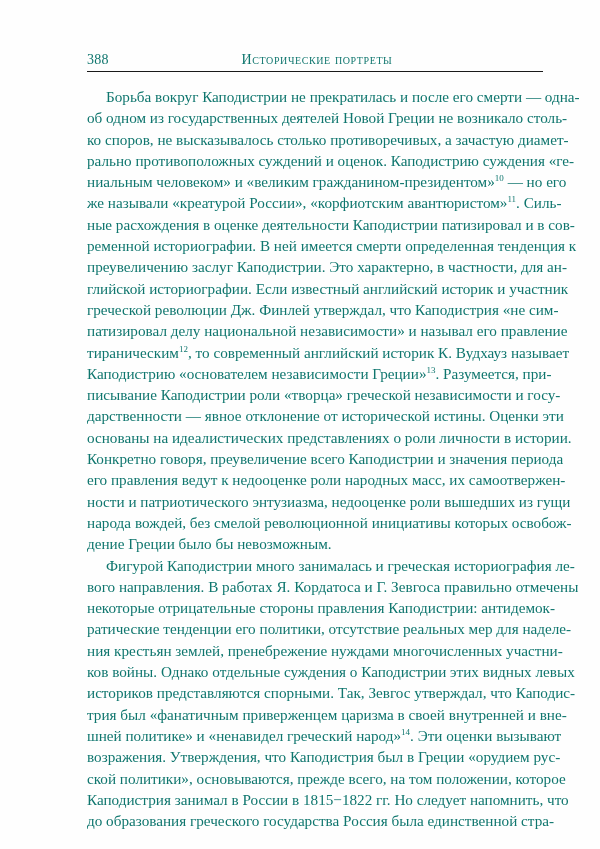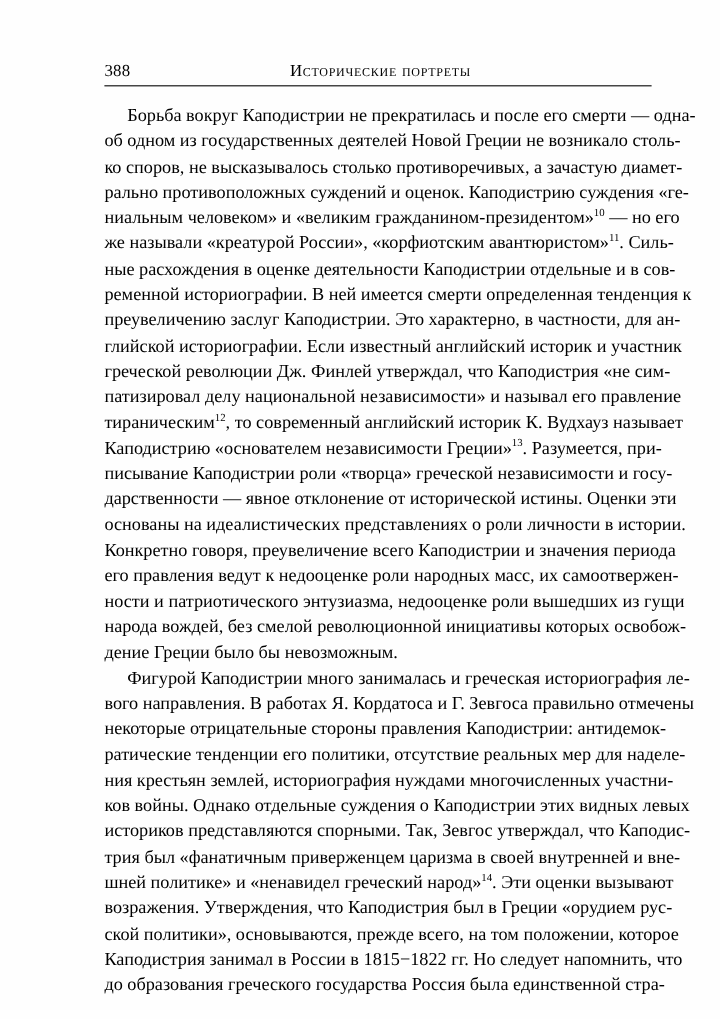--- a/index.html
+++ b/index.html
@@ -1,21 +1,21 @@
 <!DOCTYPE html>
 <html><head>
 <meta charset="utf-8">
 <style>
   html, body { margin: 0; padding: 0; background: #ffffff; }
   body { width: 600px; height: 849px; position: relative; overflow: hidden; }
   .page {
     position: absolute; left: 0; top: 0; width: 600px; height: 849px;
     background: #fefefe;
     font-family: "Liberation Serif", "DejaVu Serif", serif;
-    color: #000000;
+    color: #0f766e;
   }
   .running-head {
     position: absolute; left: 87px; top: 50px; width: 456px; height: 21px;
     border-bottom: 1.2px solid #1a1a1a;
   }
   .page-number {
     position: absolute; left: 0; top: 2px;
     font-size: 14px; letter-spacing: 0.2px;
   }
   .running-title {
@@ -44,21 +44,21 @@
   </div>
 
   <div class="body-text">
     <div>
         <div class="line indent">Борьба вокруг Каподистрии не прекратилась и после его смерти — одна-</div>
         <div class="line">об одном из государственных деятелей Новой Греции не возникало столь-</div>
         <div class="line">ко споров, не высказывалось столько противоречивых, а зачастую диамет-</div>
         <div class="line">рально противоположных суждений и оценок. Каподистрию суждения «ге-</div>
         <div class="line">ниальным человеком» и «великим гражданином-президентом»<sup>10</sup> — но его</div>
         <div class="line">же называли «креатурой России», «корфиотским авантюристом»<sup>11</sup>. Силь-</div>
-        <div class="line">ные расхождения в оценке деятельности Каподистрии отдельные и в сов-</div>
+        <div class="line">ные расхождения в оценке деятельности Каподистрии патизировал и в сов-</div>
         <div class="line">ременной историографии. В ней имеется смерти определенная тенденция к</div>
         <div class="line">преувеличению заслуг Каподистрии. Это характерно, в частности, для ан-</div>
         <div class="line">глийской историографии. Если известный английский историк и участник</div>
         <div class="line">греческой революции Дж. Финлей утверждал, что Каподистрия «не сим-</div>
         <div class="line">патизировал делу национальной независимости» и называл его правление</div>
         <div class="line">тираническим<sup>12</sup>, то современный английский историк К. Вудхауз называет</div>
         <div class="line">Каподистрию «основателем независимости Греции»<sup>13</sup>. Разумеется, при-</div>
         <div class="line">писывание Каподистрии роли «творца» греческой независимости и госу-</div>
         <div class="line">дарственности — явное отклонение от исторической истины. Оценки эти</div>
         <div class="line">основаны на идеалистических представлениях о роли личности в истории.</div>
@@ -66,21 +66,21 @@
         <div class="line">его правления ведут к недооценке роли народных масс, их самоотвержен-</div>
         <div class="line">ности и патриотического энтузиазма, недооценке роли вышедших из гущи</div>
         <div class="line">народа вождей, без смелой революционной инициативы которых освобож-</div>
         <div class="line last">дение Греции было бы невозможным.</div>
       </div>
     <div>
         <div class="line indent">Фигурой Каподистрии много занималась и греческая историография ле-</div>
         <div class="line">вого направления. В работах Я. Кордатоса и Г. Зевгоса правильно отмечены</div>
         <div class="line">некоторые отрицательные стороны правления Каподистрии: антидемок-</div>
         <div class="line">ратические тенденции его политики, отсутствие реальных мер для наделе-</div>
-        <div class="line">ния крестьян землей, историография нуждами многочисленных участни-</div>
+        <div class="line">ния крестьян землей, пренебрежение нуждами многочисленных участни-</div>
         <div class="line">ков войны. Однако отдельные суждения о Каподистрии этих видных левых</div>
         <div class="line">историков представляются спорными. Так, Зевгос утверждал, что Каподис-</div>
         <div class="line">трия был «фанатичным приверженцем царизма в своей внутренней и вне-</div>
         <div class="line">шней политике» и «ненавидел греческий народ»<sup>14</sup>. Эти оценки вызывают</div>
         <div class="line">возражения. Утверждения, что Каподистрия был в Греции «орудием рус-</div>
         <div class="line">ской политики», основываются, прежде всего, на том положении, которое</div>
         <div class="line">Каподистрия занимал в России в 1815−1822 гг. Но следует напомнить, что</div>
         <div class="line last">до образования греческого государства Россия была единственной стра-</div>
       </div>
   </div>

